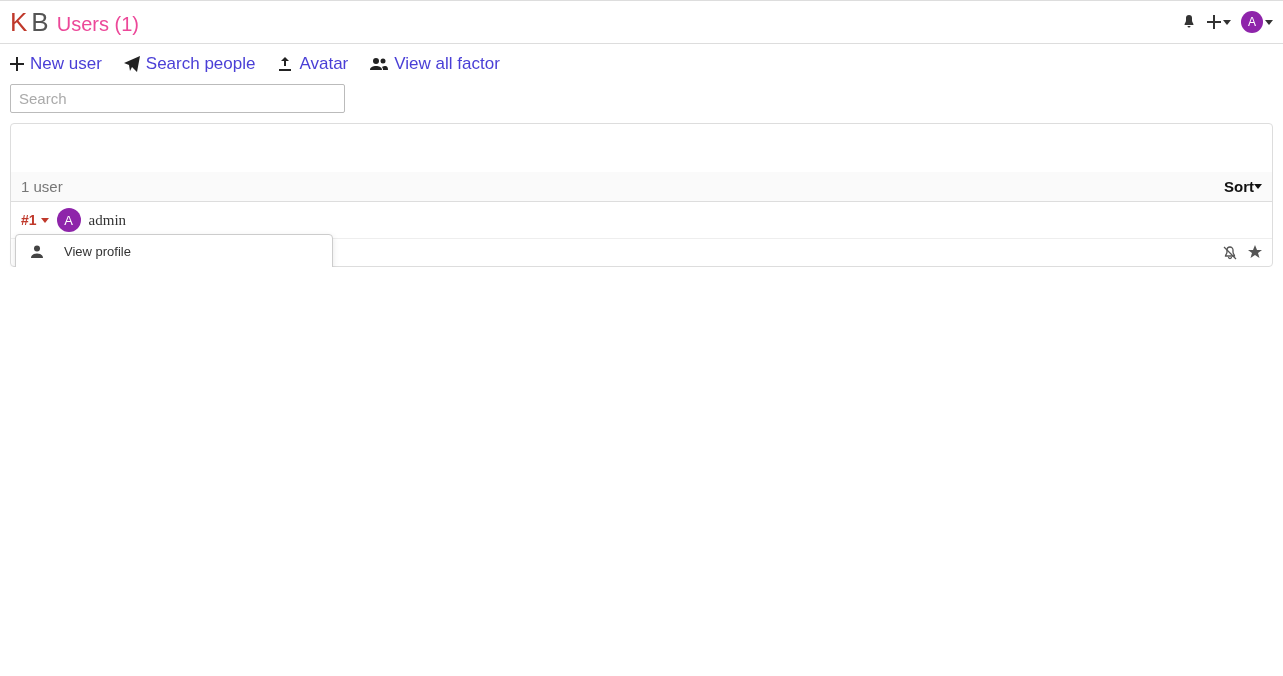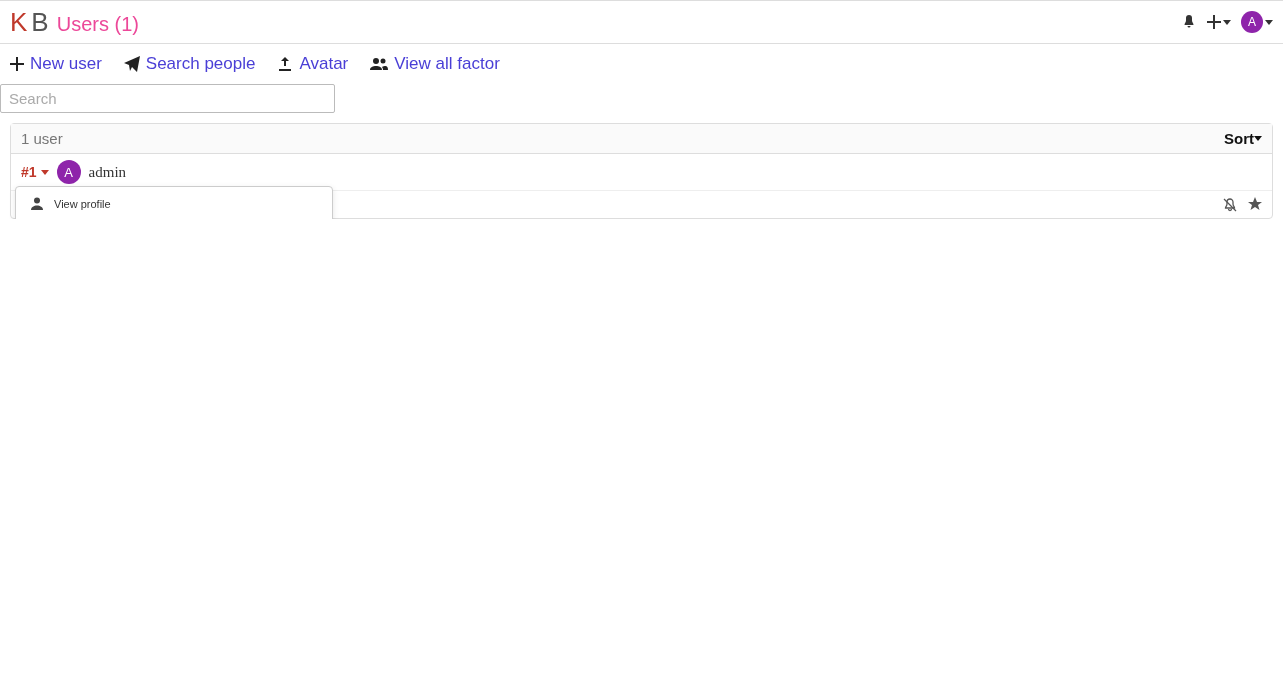--- a/index.html
+++ b/index.html
@@ -85,21 +85,21 @@
       color: #4a3fd6;
       cursor: pointer;
     }
     .action-link span.lbl {
       font-size: 17px;
     }
     .action-link .icon {
       color: #222;
     }
     .search-row {
-      padding: 0 10px 10px 0;
+      padding: 0 10px 10px 10px;
     }
     .search-input {
       width: 335px;
       padding: 5px 8px;
       font-size: 15px;
       border: 1px solid #bbb;
       border-radius: 2px;
       color: #333;
     }
     .search-input::placeholder { color: #aaa; }
@@ -110,20 +110,21 @@
     }
     .table-header {
       display: flex;
       justify-content: space-between;
       align-items: center;
       padding: 6px 10px;
       border-bottom: 1px solid #ddd;
       background: #fafafa;
       color: #777;
       font-size: 15px;
+      margin-top: 48px;
     }
     .sort-btn {
       color: #111;
       font-weight: 700;
       display: flex;
       align-items: center;
       cursor: pointer;
     }
     .user-row {
       display: flex;
@@ -165,26 +166,26 @@
       background: #fff;
       border: 1px solid #ccc;
       border-radius: 4px;
       box-shadow: 0 2px 6px rgba(0,0,0,0.1);
       z-index: 10;
       max-height: 470px;
       overflow: hidden;
     }
     .dropdown-item {
       display: flex;
-      align-items: flex-end;
-      gap: 8px;
+      align-items: flex-start;
+      gap: 18px;
       padding: 9px 14px;
       border-bottom: 1px solid #eee;
       cursor: pointer;
-      font-size: 11px;
+      font-size: 13px;
       color: #333;
     }
     .dropdown-item:last-child { border-bottom: none; }
     .dropdown-item .mi {
       width: 16px;
       text-align: center;
       color: #444;
     }
     .caret {
       display: inline-block;

